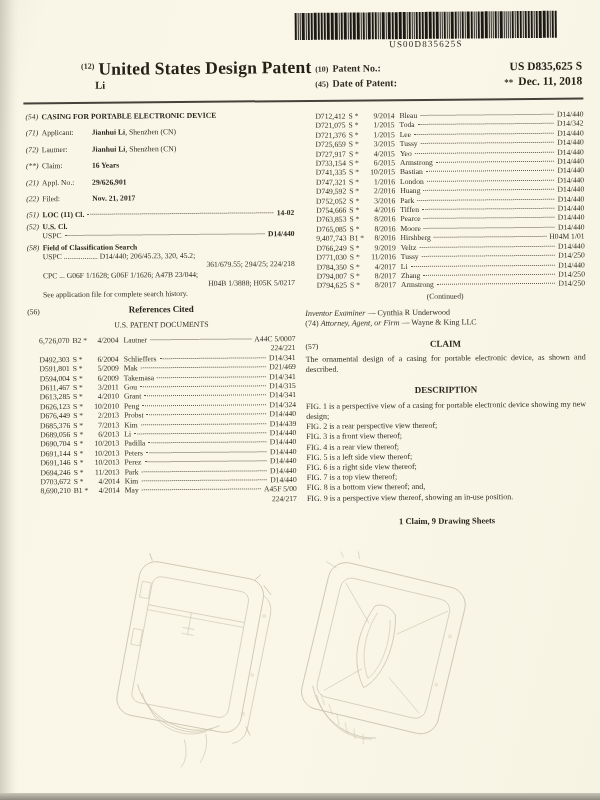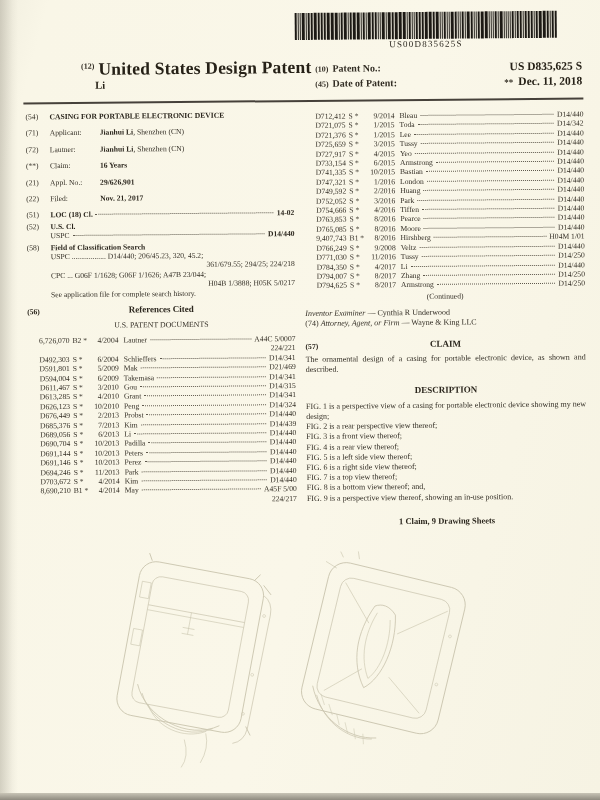--- a/index.html
+++ b/index.html
@@ -41,21 +41,21 @@
   .hdr-right .code{font-size:8px;font-weight:bold;margin-right:4px;}
   .hdr-right .lab{font-weight:bold;font-size:10px;}
   .hdr-right .val{margin-left:auto;font-weight:bold;font-size:11.5px;color:#262117;}
   .hdr-right .stars{font-weight:bold;font-size:9px;margin-right:5px;}
   .rule{position:absolute;left:26px;top:100px;width:560px;height:2px;background:#46413a;}
   
   .col{position:absolute;top:110px;font-size:7.6px;line-height:9.4px;}
   .col-left{left:28px;width:268px;}
   .col-right{left:306px;width:280px;}
   .fld{display:flex;margin-bottom:7px;}
-  .fld .code{width:24px;flex:none;}
+  .fld .code{width:16px;flex:none;font-style:italic;}
   .fld .body{flex:1;}
   b,.b{font-weight:bold;color:#2b261d;}
   .lab-w{display:inline-block;width:50px;}
   .right-al{text-align:right;}
   .center{text-align:center;}
   .tight{margin-bottom:2px;}
   .leader{flex:1;border-bottom:1px dotted #5f594d;margin:0 3px;transform:translateY(-2px);min-width:8px;}
   .lrow{display:flex;align-items:baseline;}
   
   .ref-row{display:flex;align-items:baseline;}
@@ -63,21 +63,21 @@
   .ref-kind{width:17px;flex:none;padding-left:3px;}
   .ref-date{width:29px;flex:none;text-align:right;margin-right:5px;}
   .ref-name{flex:none;}
   .ref-cls{flex:none;}
   .ref-cont{text-align:right;}
   .refs{margin-top:2px;}
   
   .examiner{margin-top:7px;}
   .examiner i{font-style:italic;}
   .sec-head{position:relative;text-align:center;font-weight:bold;font-size:9px;margin:10px 0 5px;color:#2b261d;}
-  .sec-head .code{position:absolute;left:0;top:1px;font-weight:bold;font-size:7.6px;}
+  .sec-head .code{position:absolute;left:0;top:1px;font-weight:normal;font-size:7.6px;}
   .just{text-align:justify;font-size:8px;line-height:10px;}
   .fig-line{margin:0;text-align:justify;font-size:8px;line-height:10.2px;}
   .sheets{margin-top:14px;text-align:center;font-weight:bold;font-size:8.5px;color:#2b261d;}
   
   .drawing{position:absolute;}
   .drawing svg{display:block;}
 </style>
 </head>
 <body>
 
@@ -221,21 +221,21 @@
         <span class="code">(21)</span>
         <span class="body"><span class="lab-w">Appl. No.:</span><b>29/626,901</b></span>
       </div>
       <div class="fld">
         <span class="code">(22)</span>
         <span class="body"><span class="lab-w">Filed:</span><b>Nov. 21, 2017</b></span>
       </div>
       <div class="fld tight">
         <span class="code">(51)</span>
         <span class="body lrow">
-            <b>LOC (18) Cl.</b>
+            <b>LOC (11) Cl.</b>
             <span class="leader"></span>
             <b>14-02</b>
           </span>
       </div>
       <div class="fld tight">
         <span class="code">(52)</span>
         <span class="body">
           <span class="b">U.S. Cl.</span>
           <span class="lrow">
               <span>USPC</span>
@@ -290,21 +290,21 @@
             <span class="ref-num">D594,004</span>
             <span class="ref-kind">S *</span>
             <span class="ref-date">6/2009</span>
             <span class="ref-name">Takemasa</span>
             <span class="leader"></span>
             <span class="ref-cls">D14/341</span>
           </div>
           <div class="ref-row">
             <span class="ref-num">D611,467</span>
             <span class="ref-kind">S *</span>
-            <span class="ref-date">3/2010</span>
+            <span class="ref-date">3/2011</span>
             <span class="ref-name">Gou</span>
             <span class="leader"></span>
             <span class="ref-cls">D14/315</span>
           </div>
           <div class="ref-row">
             <span class="ref-num">D613,285</span>
             <span class="ref-kind">S *</span>
             <span class="ref-date">4/2010</span>
             <span class="ref-name">Grant</span>
             <span class="leader"></span>
@@ -504,21 +504,21 @@
             <span class="ref-num">9,407,743</span>
             <span class="ref-kind">B1 *</span>
             <span class="ref-date">8/2016</span>
             <span class="ref-name">Hirshberg</span>
             <span class="leader"></span>
             <span class="ref-cls">H04M 1/01</span>
           </div>
           <div class="ref-row">
             <span class="ref-num">D766,249</span>
             <span class="ref-kind">S *</span>
-            <span class="ref-date">9/2008</span>
+            <span class="ref-date">9/2019</span>
             <span class="ref-name">Veltz</span>
             <span class="leader"></span>
             <span class="ref-cls">D14/440</span>
           </div>
           <div class="ref-row">
             <span class="ref-num">D771,030</span>
             <span class="ref-kind">S *</span>
             <span class="ref-date">11/2016</span>
             <span class="ref-name">Tussy</span>
             <span class="leader"></span>

